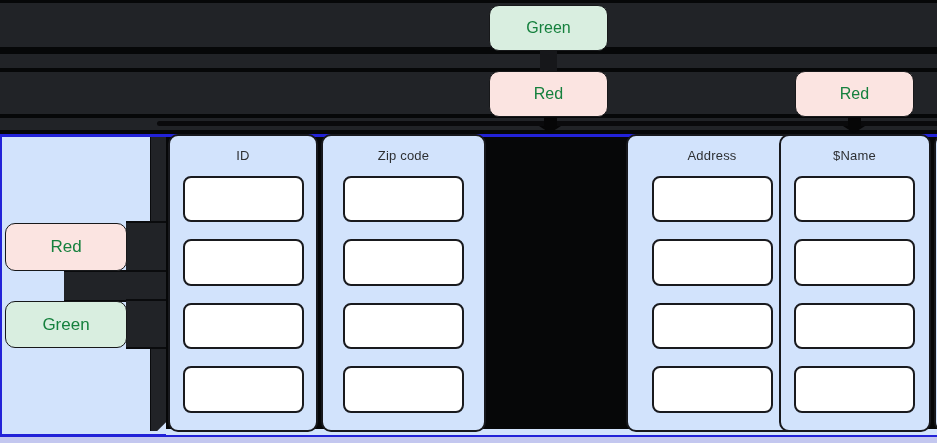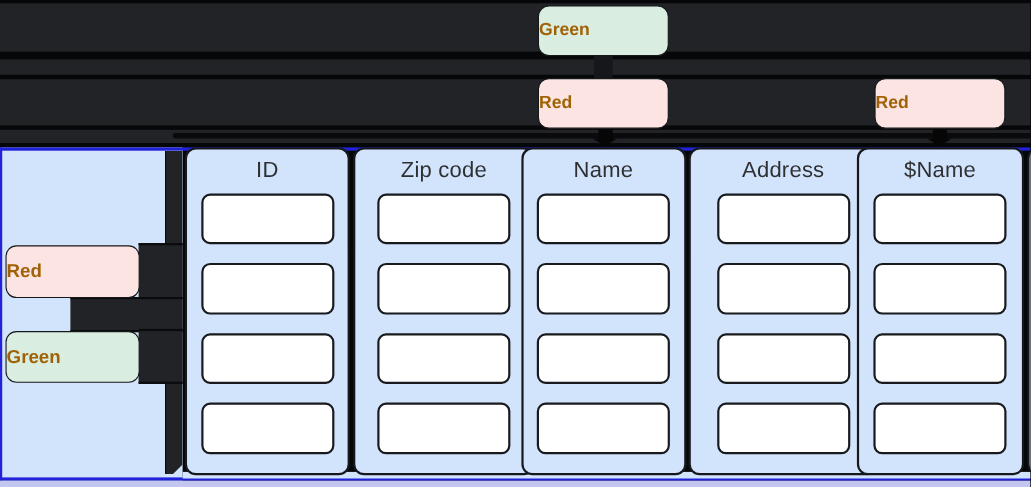--- a/index.html
+++ b/index.html
@@ -13,23 +13,23 @@
   .band.b3{top:72px;height:41.5px;}
   .band.b4{top:117.5px;height:12.5px;}
 
   
   .hedge{position:absolute;left:157px;top:121px;width:780px;height:4.5px;background:#0a0a0c;border-radius:3px 0 0 3px;z-index:2;}
   .arrow-shaft{position:absolute;width:13px;top:117px;height:9.5px;background:#060607;z-index:2;}
   .arrow-tri{position:absolute;width:0;height:0;top:126px;border-left:11px solid transparent;border-right:11px solid transparent;border-top:7px solid #060607;z-index:2;}
   .vconn{position:absolute;left:540px;top:49px;width:17px;height:24px;background:#16171a;z-index:2;}
 
   
-  .badge{position:absolute;display:flex;align-items:center;
+  .badge{position:absolute;display:flex;align-items:center;justify-content:center;
          border:1.5px solid #17181a;border-radius:10px;z-index:3;
-         font-weight:bold;font-size:16px;color:#a16207;}
+         font-weight:normal;font-size:16px;color:#15803d;}
   .badge.green{background:#d9eee0;}
   .badge.red{background:#fbe4e1;}
   .badge.top-green{left:489px;top:5px;width:119px;height:46px;}
   .badge.top-red-mid{left:489px;top:71px;width:119px;height:46px;}
   .badge.top-red-right{left:795px;top:71px;width:119px;height:46px;}
   .badge.left-red{left:5px;top:223px;width:122px;height:48px;font-size:17px;}
   .badge.left-green{left:5px;top:301px;width:122px;height:47px;font-size:17px;}
 
   
   .border-layer{position:absolute;left:0;top:134px;width:937px;height:303px;
@@ -49,21 +49,21 @@
   .stub.green-stub{left:126px;top:299px;width:40px;height:50px;}
 
   
   .under-strip{position:absolute;left:166px;top:429px;width:771px;height:5.5px;background:#d2e3fc;z-index:2;}
 
   
   .card{position:absolute;top:134px;height:298px;background:#d2e3fc;
         border:2px solid #17181c;border-radius:10px;z-index:3;
         display:flex;flex-direction:column;align-items:center;}
   .card-label{height:41px;display:flex;align-items:center;justify-content:center;
-              font-size:20px;color:#2e3033;letter-spacing:.2px;}
+              font-size:13px;color:#2e3033;letter-spacing:.2px;}
   .cell{width:121px;height:48px;background:#ffffff;border:2px solid #191a1e;border-radius:8px;margin-bottom:17px;}
   .card.partial{left:934px;width:30px;}
 
   
   .bottom-strip{position:absolute;left:0;top:437px;width:937px;height:6px;background:#c3c7ef;z-index:4;}
 </style>
 </head>
 <body>
 
 <div id="stage">
@@ -114,27 +114,20 @@
     <div class="cell"></div>
     <div class="cell"></div>
   </div>
   <div class="card" style="left:321px;width:165px">
     <div class="card-label">Zip code</div>
     <div class="cell"></div>
     <div class="cell"></div>
     <div class="cell"></div>
     <div class="cell"></div>
   </div>
-  <div class="card" style="left:473.5px;width:150px">
-    <div class="card-label">Name</div>
-    <div class="cell"></div>
-    <div class="cell"></div>
-    <div class="cell"></div>
-    <div class="cell"></div>
-  </div>
   <div class="card" style="left:626px;width:172px">
     <div class="card-label">Address</div>
     <div class="cell"></div>
     <div class="cell"></div>
     <div class="cell"></div>
     <div class="cell"></div>
   </div>
   <div class="card" style="left:778.5px;width:152px">
     <div class="card-label">$Name</div>
     <div class="cell"></div>

